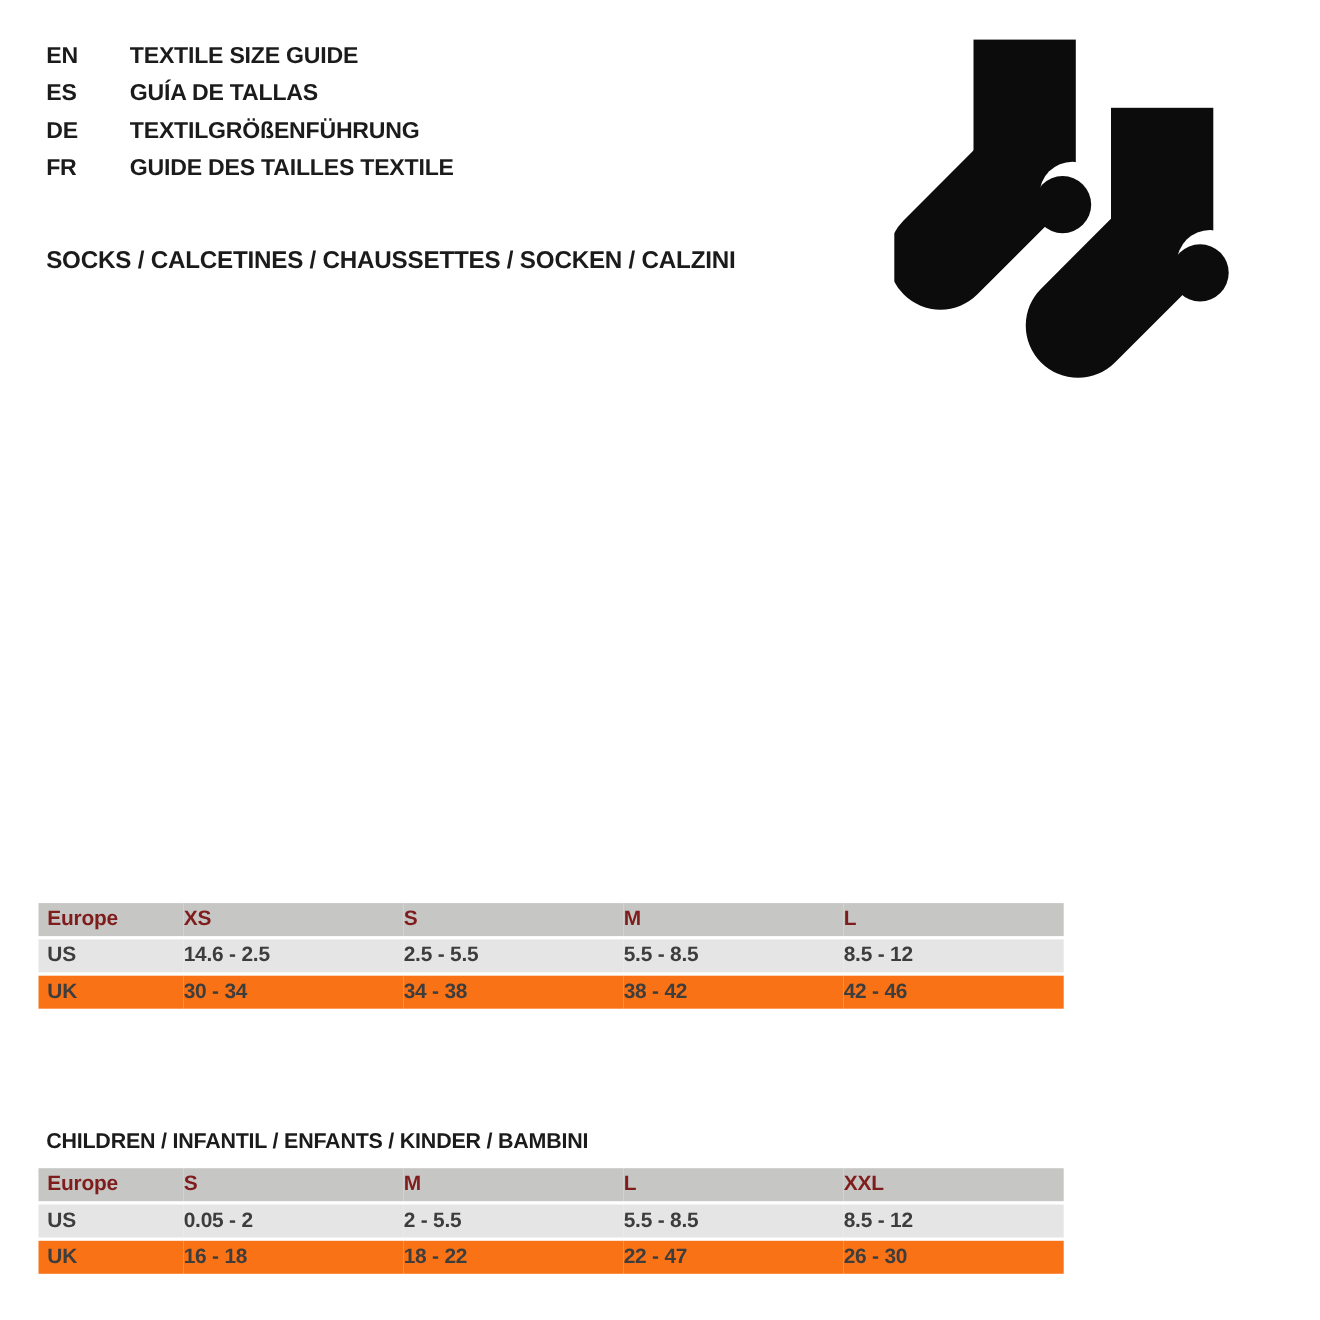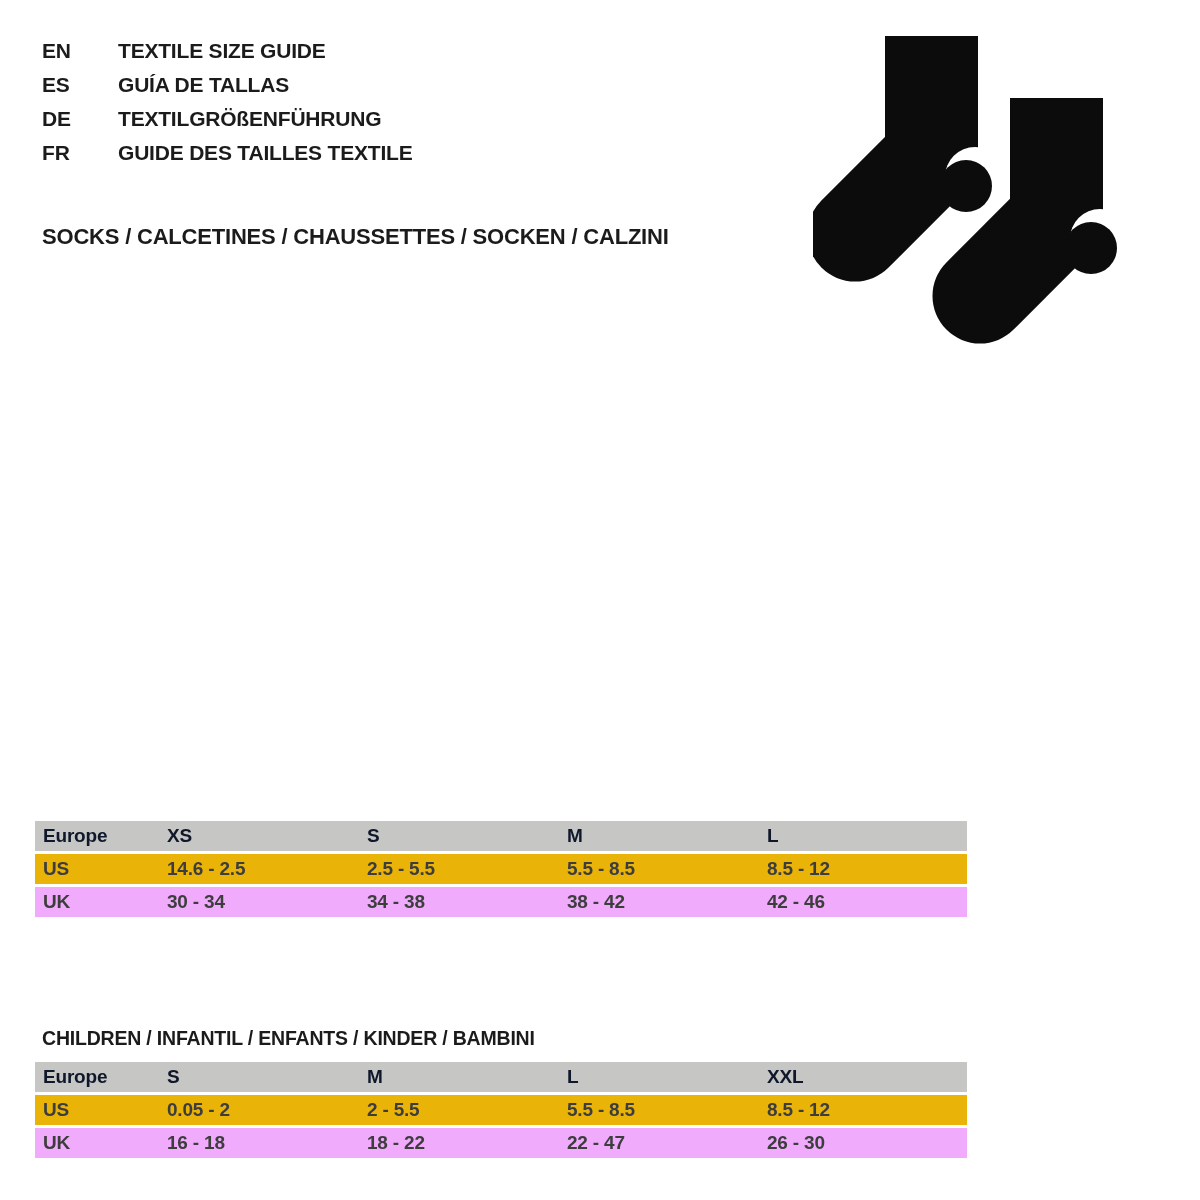--- a/index.html
+++ b/index.html
@@ -24,23 +24,23 @@
     font-size:19.5px;font-weight:700;letter-spacing:-0.2px;margin:0 0 9px 7px;line-height:24px;
   }
   table.size-table{
     width:932px;border-collapse:separate;border-spacing:0 3px;
     font-size:19px;font-weight:700;color:#3d3d3d;table-layout:fixed;
   }
   table.size-table th, table.size-table td{
     height:30px;padding:0;text-align:left;font-weight:700;letter-spacing:-0.2px;
   }
   table.size-table .rowlabel{text-align:left;padding-left:8px;}
-  tr.header-row{background:#c6c6c5;color:#0f172a;}
-  tr.row-a{background:#eab308;}
-  tr.row-b{background:#f0abfc;}
+  tr.header-row{background:#c6c6c5;color:#7f1d1d;}
+  tr.row-a{background:#e5e5e5;}
+  tr.row-b{background:#f97316;}
 </style>
 </head>
 <body>
 
 <div class="lang-block">
   <div class="lang-row">
     <span class="lang-code">EN</span>
     <span class="lang-label">TEXTILE SIZE GUIDE</span>
   </div>
   <div class="lang-row">

